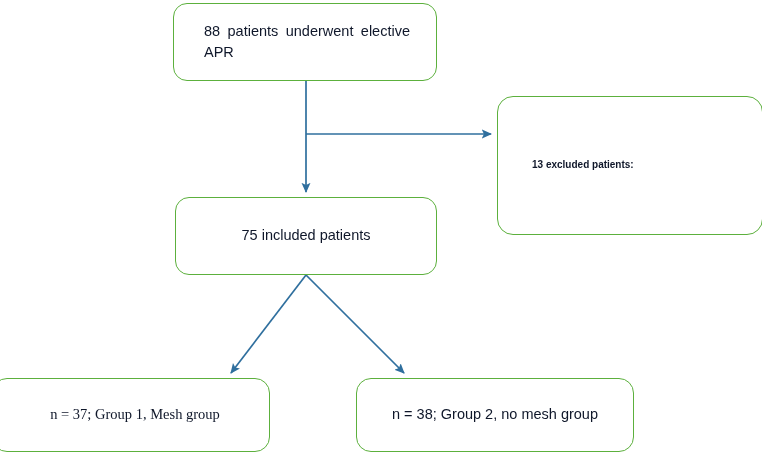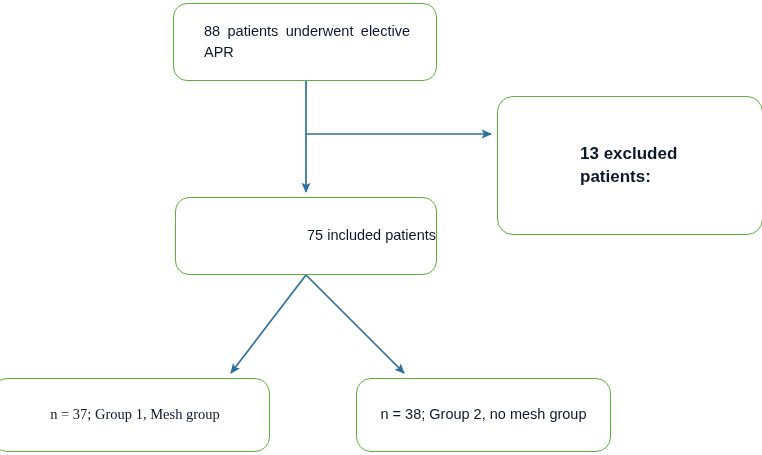--- a/index.html
+++ b/index.html
@@ -57,24 +57,23 @@
   
   #node-excluded {
     left: 497px;
     top: 96px;
     width: 266px;
     height: 139px;
     padding: 0 10px 0 34px;
     border-radius: 16px;
   }
   #node-excluded .node-text {
-    font-size: 17px;
+    font-size: 10px;
     line-height: 1.37;
     width: 100%;
-    margin-left: 48px;
   }
   .excl-title {
     font-weight: bold;
     display: block;
     margin-bottom: 1px;
   }
   ul.excl-list {
     margin: 0;
     padding: 0;
     list-style: none;
@@ -92,21 +91,21 @@
     font-size: 12.4px;
     line-height: 1.37;
   }
 
   
   #node-included {
     left: 175px;
     top: 197px;
     width: 262px;
     height: 78px;
-    justify-content: flex-end;
+    justify-content: center;
   }
   #node-included .node-text {
     text-align: center;
   }
 
   
   #node-group1 {
     left: -8px;
     top: 378px;
     width: 278px;
@@ -117,21 +116,21 @@
   #node-group1 .node-text {
     text-align: left;
     padding-left: 8px;
     font-family: Liberation Serif, serif;
   }
 
   
   #node-group2 {
     left: 356px;
     top: 378px;
-    width: 255px;
+    width: 278px;
     height: 74px;
     justify-content: center;
     border-radius: 15px;
   }
   #node-group2 .node-text {
     text-align: center;
   }
 </style>
 </head>
 <body>

